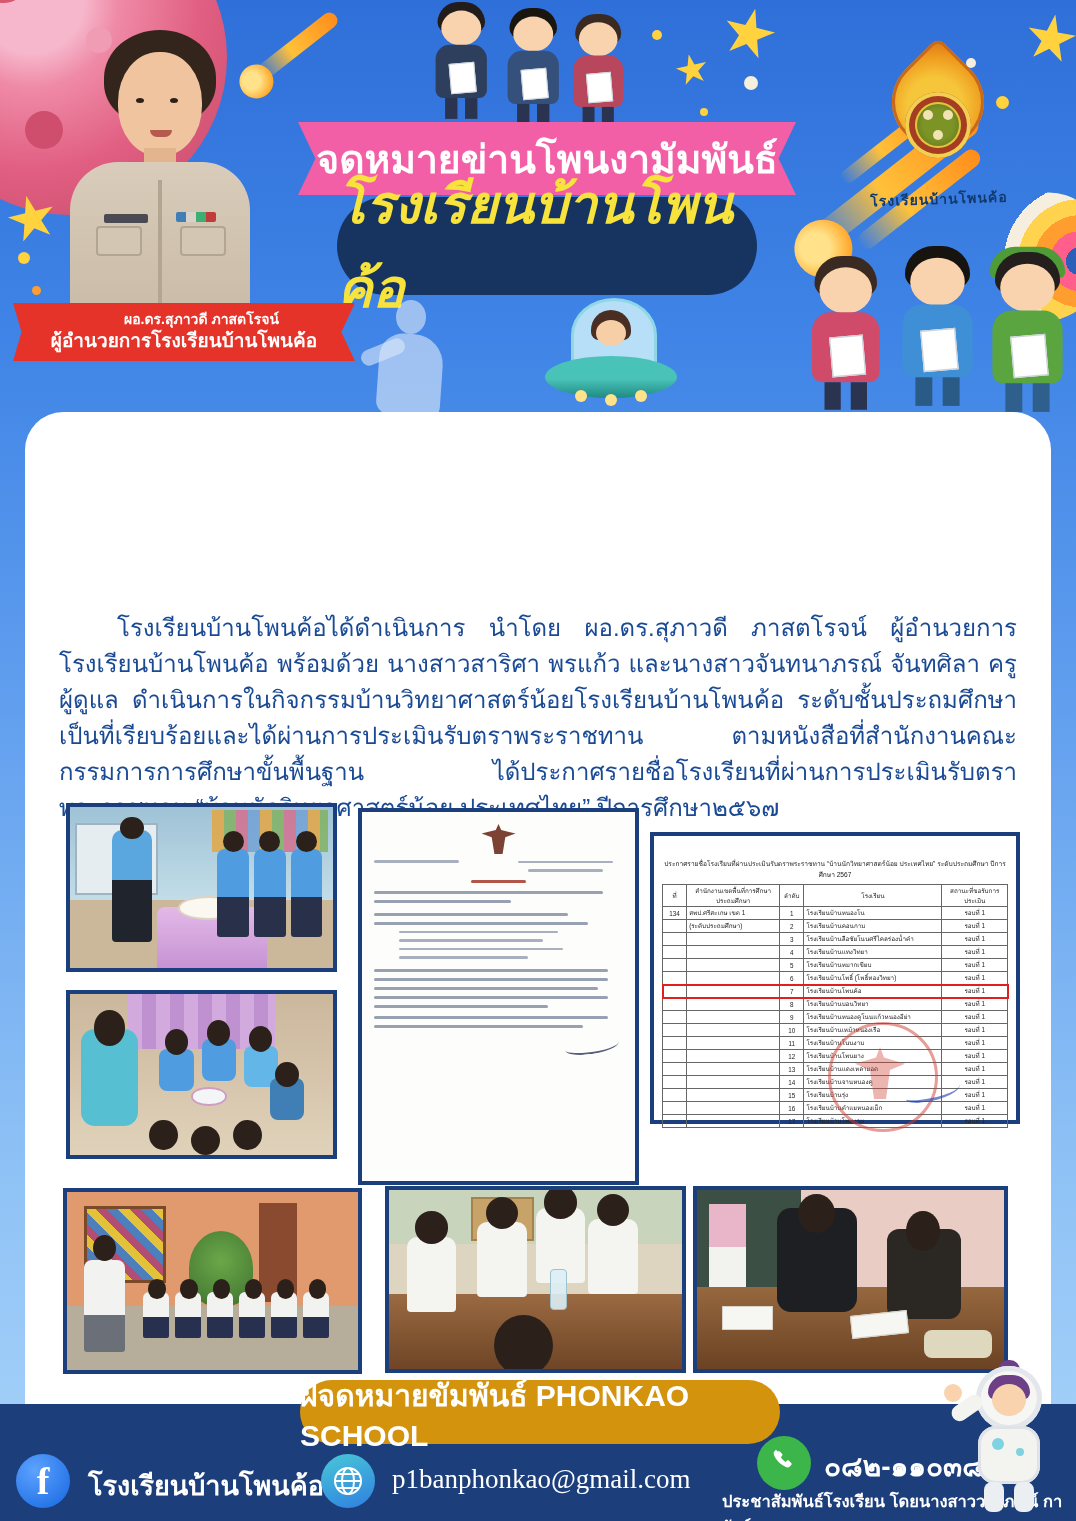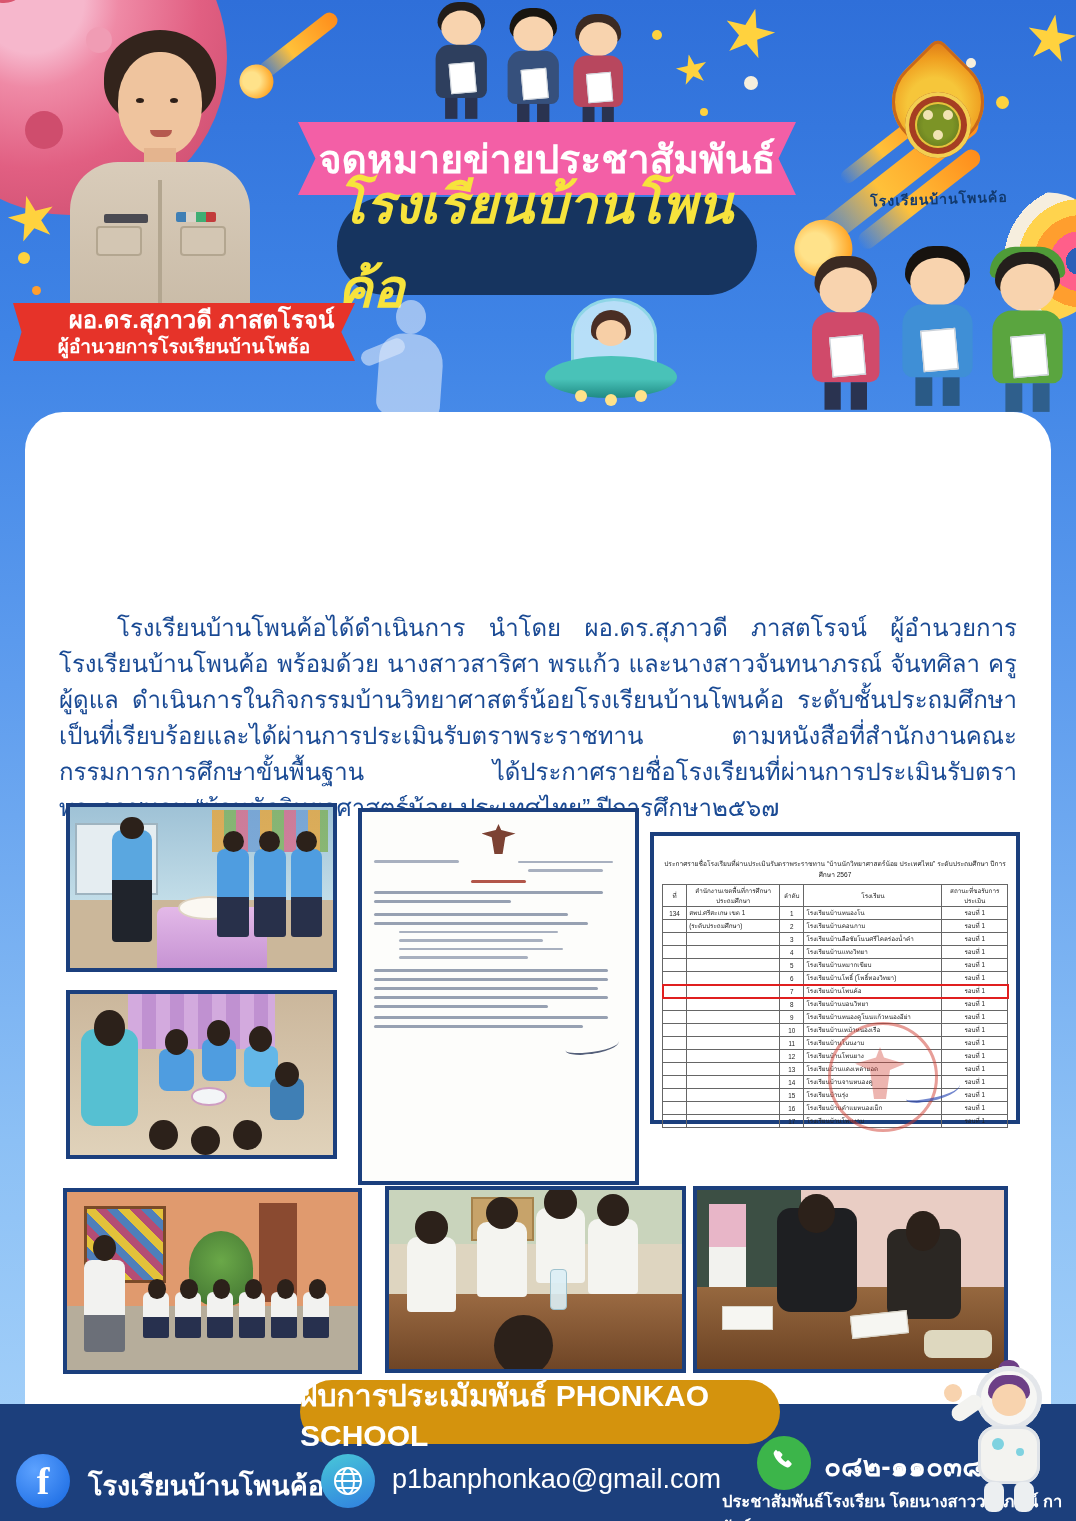--- a/index.html
+++ b/index.html
@@ -50,21 +50,21 @@
 
   
   .ribbon-pink{left:298px;top:122px;width:498px;height:73px;background:#f35fa6;
     clip-path:polygon(0 0,100% 0,96.5% 50%,100% 100%,0 100%,3.5% 50%);
     display:flex;align-items:center;justify-content:center;color:#fff;font-size:39px;font-weight:800;}
   .pill-navy{left:337px;top:197px;width:420px;height:98px;border-radius:49px;background:#16345f;
     display:flex;align-items:center;justify-content:center;color:#f7e33c;font-size:53px;font-weight:800;font-style:italic;}
   .ribbon-red{left:13px;top:303px;width:342px;height:58px;background:#e63329;
     clip-path:polygon(0 0,100% 0,96% 50%,100% 100%,0 100%,2.5% 50%);
     display:flex;flex-direction:column;align-items:center;justify-content:center;color:#fff;font-weight:700;line-height:1.25;}
-  .ribbon-red .l1{font-size:24px;margin-left:35px;} .ribbon-red .l2{font-size:19px;}
+  .ribbon-red .l1{font-size:14px;margin-left:35px;} .ribbon-red .l2{font-size:19px;}
 
   
   .emblem{left:878px;top:40px;width:120px;height:185px;text-align:center;}
   .em-drop{position:absolute;left:14px;top:16px;width:92px;height:92px;transform:rotate(45deg);
     border-radius:10% 50% 50% 50%;background:radial-gradient(circle at 50% 55%,#f6c63a 0 40%,#ef9d1f 70%,#d96f15 100%);
     box-shadow:inset 0 0 0 3px #c8681a;}
   .em-ring{position:absolute;left:27px;top:52px;width:66px;height:66px;border-radius:50%;
     background:#a63d22;box-shadow:inset 0 0 0 4px #f3cf51;}
   .em-core{position:absolute;left:37px;top:62px;width:46px;height:46px;border-radius:50%;
     background:radial-gradient(circle,#7c9426 0 45%,#55691a 100%);
@@ -174,21 +174,21 @@
   
   .goldpill{left:300px;top:1380px;width:480px;height:64px;border-radius:32px;background:#d4930d;z-index:30;
     display:flex;align-items:center;justify-content:center;color:#fff;font-size:30px;font-weight:800;}
   .footer{left:0;top:1404px;width:1076px;height:117px;background:#1c3f7c;z-index:20;color:#fff;}
   .circle{border-radius:50%;display:flex;align-items:center;justify-content:center;}
   .fb{left:16px;top:50px;width:54px;height:54px;background:radial-gradient(circle at 35% 30%,#5da2ff,#1466e0);
     font-family:"Liberation Serif",serif;font-weight:700;font-size:38px;color:#fff;}
   .globe{left:321px;top:50px;width:54px;height:54px;background:linear-gradient(160deg,#49c8d8,#2f7fe0);}
   .phone{left:757px;top:32px;width:54px;height:54px;background:#3cb54a;}
   .f-label{left:88px;top:60px;font-size:27px;font-weight:700;}
-  .f-email{left:392px;top:60px;font-size:27px;font-family:Liberation Sans, sans-serif;}
+  .f-email{left:392px;top:60px;font-size:27px;font-family:Liberation Serif, serif;}
   .f-phone{left:824px;top:40px;font-size:28px;font-weight:800;}
   .f-credit{left:722px;top:84px;font-size:16.5px;font-weight:600;}
 
   
   .astro{left:952px;top:1366px;width:120px;height:155px;z-index:40;}
   .astro i{position:absolute;}
   .a-helmet{left:24px;top:0;width:66px;height:64px;border-radius:50%;background:#f6f6f4;box-shadow:inset 0 0 0 5px #e3e6ea;}
   .a-hair{left:36px;top:9px;width:42px;height:24px;border-radius:22px 22px 8px 8px;background:#6d3f86;}
   .a-face{left:40px;top:18px;width:34px;height:32px;border-radius:50%;background:#f8d3ae;}
   .a-bun{left:46px;top:-6px;width:22px;height:14px;border-radius:10px 10px 0 0;background:#6d3f86;}
@@ -263,28 +263,28 @@
   <div class="abs kid" style="left:566px;top:14px;--c:#b8475e;--h:#3b2a22;transform:scale(.92);">
     <i class="k-hair"></i>
       <i class="k-face"></i>
       <i class="k-body"></i>
       <i class="k-paper"></i>
       <i class="k-l1"></i>
       <i class="k-l2"></i>
   </div>
 
   <div class="abs ribbon-pink">
-    <span>จดหมายข่ายประชาสัมพันธ์</span>
+    <span>จดหมายข่านโพนงามัมพันธ์</span>
   </div>
   <div class="abs pill-navy">
     <span>โรงเรียนบ้านโพนค้อ</span>
   </div>
   <div class="abs ribbon-red">
     <span class="l1">ผอ.ดร.สุภาวดี  ภาสตโรจน์</span>
-    <span class="l2">ผู้อำนวยการโรงเรียนบ้านโพธ้อ</span>
+    <span class="l2">ผู้อำนวยการโรงเรียนบ้านโพนค้อ</span>
   </div>
 
   <div class="abs emblem">
     <i class="em-drop"></i>
     <i class="em-ring"></i>
     <i class="em-core"></i>
     <div class="em-caption">โรงเรียนบ้านโพนค้อ</div>
   </div>
 
   <div class="abs holo">
@@ -578,21 +578,21 @@
     <i class="p5-boy"></i>
       <i class="head-s p5-bh"></i>
     <i class="p5-girl"></i>
       <i class="head-s p5-gh"></i>
     <i class="p5-paper" style="left:8%;bottom:22%;width:16%;height:12%;"></i>
     <i class="p5-paper" style="left:50%;bottom:18%;width:18%;height:12%;transform:rotate(-6deg);"></i>
     <i class="p5-case"></i>
   </div>
 
   <div class="abs goldpill">
-    <span>ฝ่บการประเมัมพันธ์ PHONKAO SCHOOL</span>
+    <span>ฝ่จดหมายขัมพันธ์ PHONKAO SCHOOL</span>
   </div>
 
   <div class="abs footer">
     <div class="abs circle fb">
       <span>f</span>
     </div>
     <div class="abs f-label">โรงเรียนบ้านโพนค้อ</div>
     <div class="abs circle globe">
       <svg width="34" height="34" viewBox="0 0 34 34" fill="none" stroke="#fff" stroke-width="2">
         <circle cx="17" cy="17" r="13"></circle>

